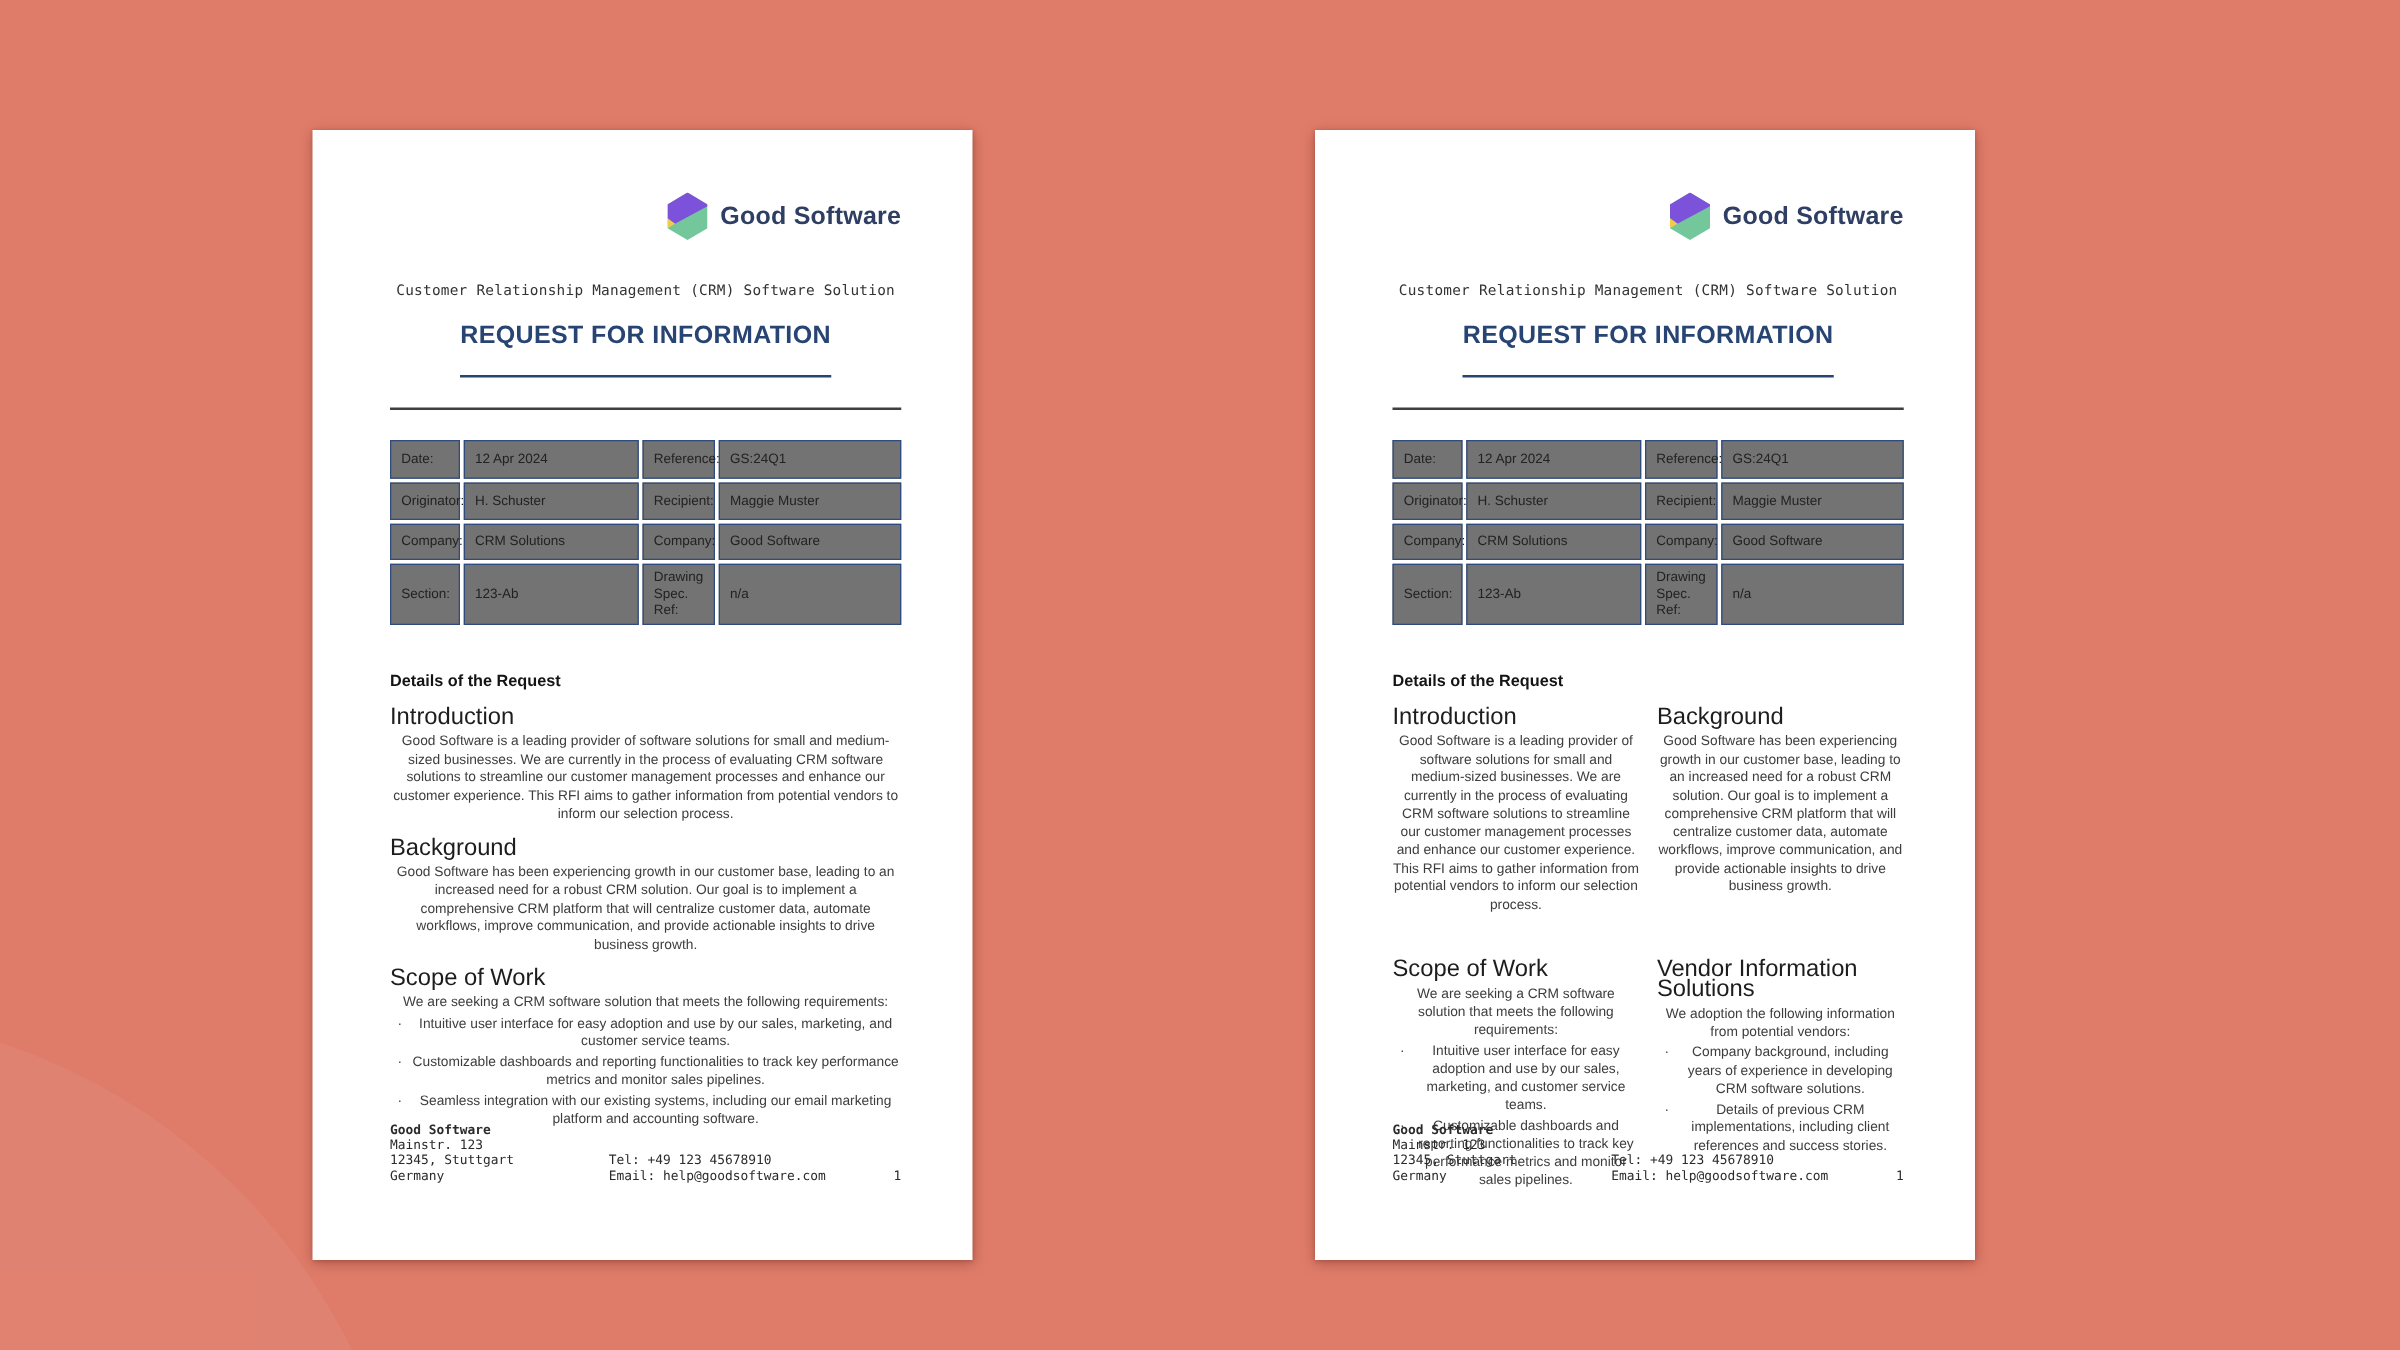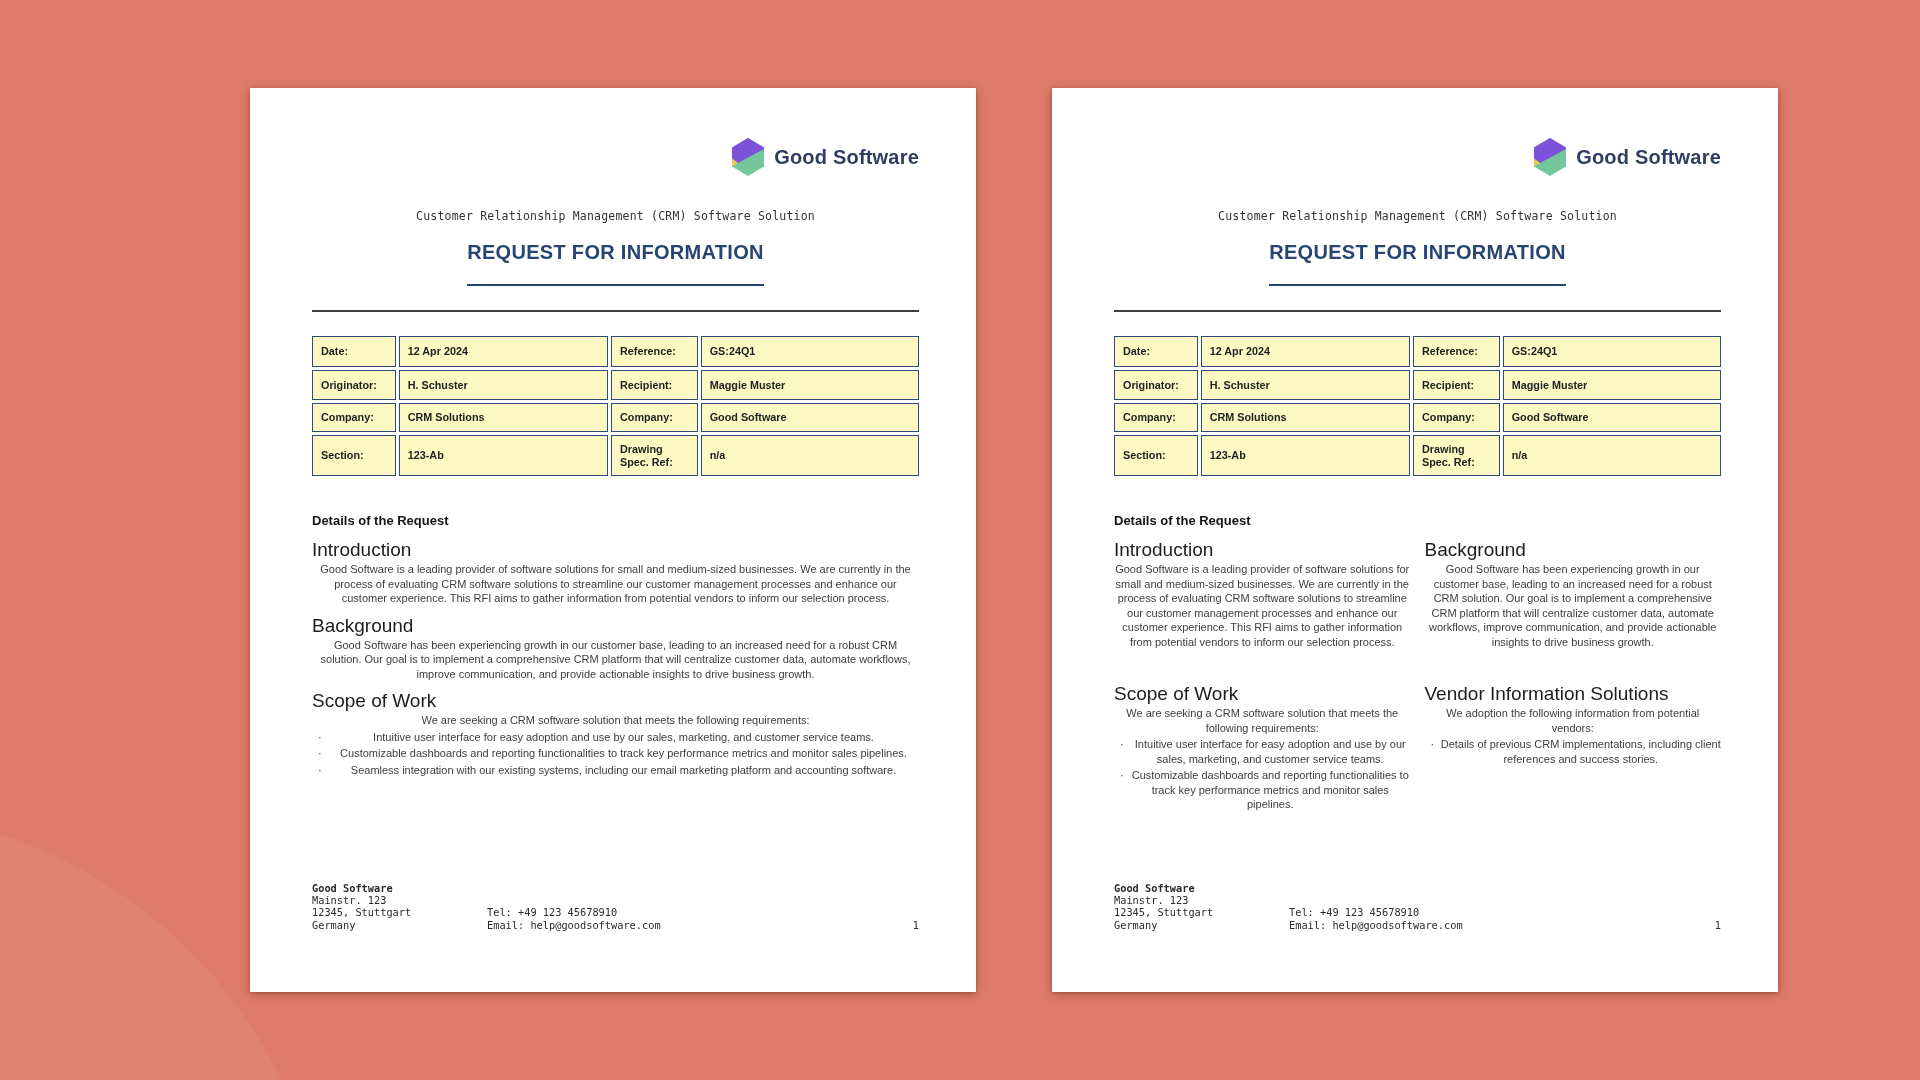--- a/index.html
+++ b/index.html
@@ -9,21 +9,21 @@
     background:#DF7B69;
     overflow:hidden;
     font-family:"Liberation Sans", sans-serif;
   }
   .swoosh {
     position:absolute; left:-630px; top:810px;
     width:960px; height:960px; border-radius:50%;
     background:rgba(255,255,255,0.055);
   }
   .page {
-    position:absolute; top:88px; width:726px; height:904px;
+    position:absolute; top:104px; width:528px; height:904px;
     background:#ffffff;
     box-shadow:0 2px 10px rgba(90,30,20,0.35), 0 1px 3px rgba(90,30,20,0.25);
   }
   .page--one { left:250px; }
   .page--two { left:1052px; }
   .content { position:relative; height:100%; padding:49px 57px 0 62px; }
 
   
   .logo-row { display:flex; justify-content:flex-end; align-items:center; gap:10px; height:40px; }
   .logo-mark { width:32px; height:38px; display:block; }
@@ -44,22 +44,22 @@
   .rule { border:none; border-top:2px solid #3f3f3f; margin-top:24px; }
 
   
   .info-table {
     width:calc(100% + 6px); margin-left:-3px; margin-top:21px;
     border-collapse:separate; border-spacing:3px;
     table-layout:fixed;
     font-size:10.8px; color:#222222;
   }
   .info-table td {
-    border:1.5px solid #2F4A7D; background:#fef9c3;
-    padding:4px 8px; vertical-align:middle; line-height:13px;font-weight:bold;
+    border:1.5px solid #2F4A7D; background:#737373;
+    padding:4px 8px; vertical-align:middle; line-height:13px;
   }
   .col-l1 { width:14%; } .col-v1 { width:35%; } .col-l2 { width:14.5%; } .col-v2 { width:36.5%; }
   .row-a td { height:31px; } .row-b td { height:30px; } .row-c td { height:29px; } .row-d td { height:41px; }
 
   
   .details-heading { margin-top:32px; font-size:13px; font-weight:bold; color:#141414; line-height:19px; }
   .sec-heading { margin-top:12px; margin-bottom:4px; font-size:19px; font-weight:500; color:#1d1d1d; line-height:16px; }
   .body-text { font-size:11px; line-height:14.5px; color:#3d3d3d;text-align:center; }
   .bullets { list-style:none; margin-top:2px; padding-left:16px; }
   .bullets li { position:relative; margin-bottom:2px; }
@@ -240,20 +240,21 @@
         <p class="body-text">We are seeking a CRM software solution that meets the following requirements:</p>
         <ul class="bullets body-text">
           <li>Intuitive user interface for easy adoption and use by our sales, marketing, and customer service teams.</li>
           <li>Customizable dashboards and reporting functionalities to track key performance metrics and monitor sales pipelines.</li>
         </ul>
       </div>
       <div class="row2">
         <div class="sec-heading">Vendor Information Solutions</div>
         <p class="body-text">We adoption the following information from potential vendors:</p>
         <ul class="bullets body-text">
+          <li>Company background, including years of experience in developing CRM software solutions.</li>
           <li>Details of previous CRM implementations, including client references and success stories.</li>
         </ul>
       </div>
     </div>
 
     <div class="footer">
       <div class="f-col1">
         <div class="f-company">Good Software</div>
         <div>Mainstr. 123</div>
         <div>12345, Stuttgart</div>

